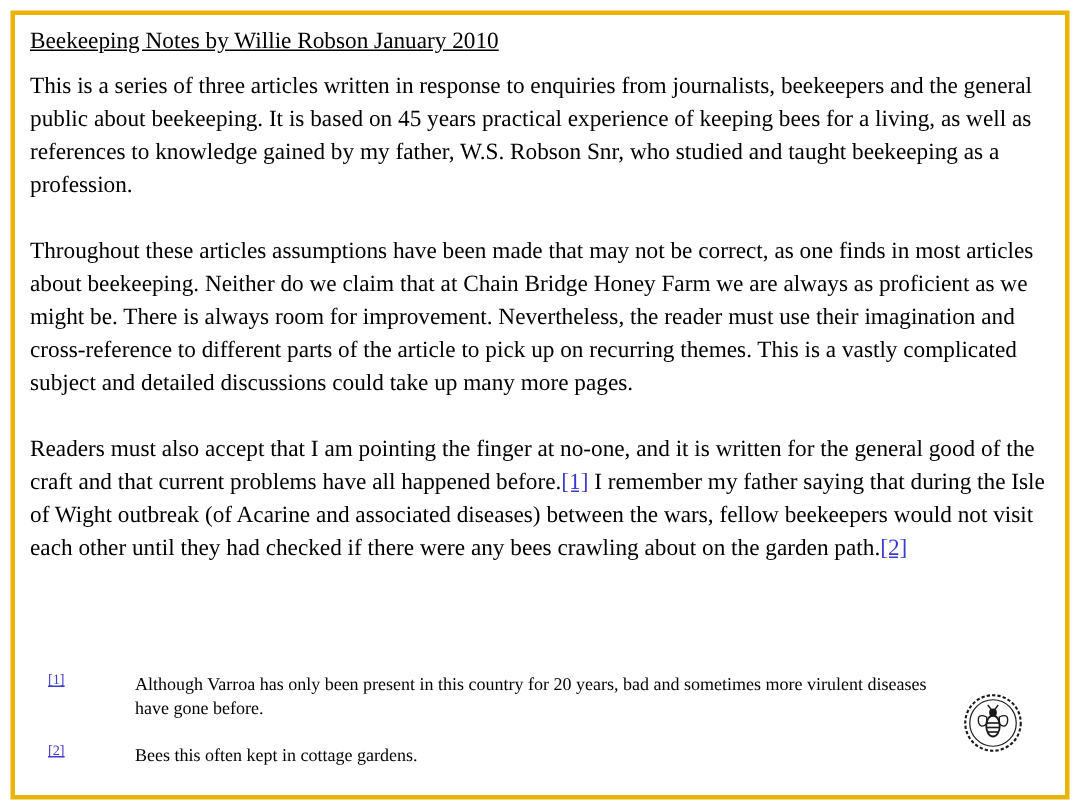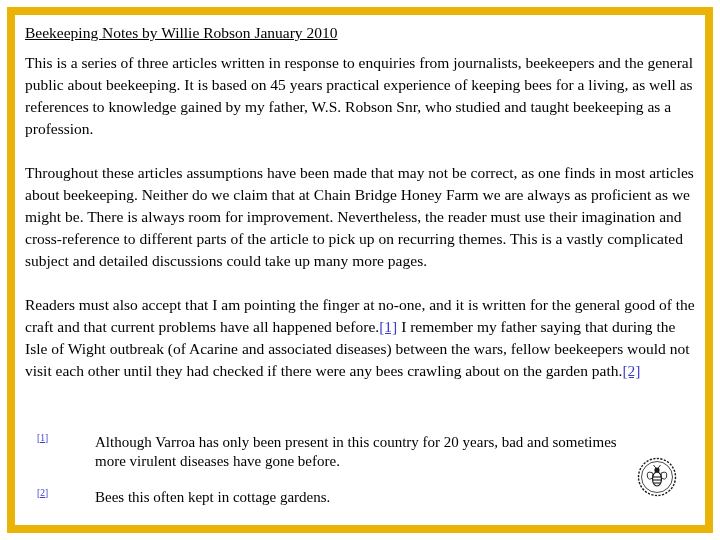--- a/index.html
+++ b/index.html
@@ -15,21 +15,21 @@
     background: #ffffff;
     font-family: "Liberation Serif", "DejaVu Serif", serif;
     color: #000000;
   }
   .frame {
     position: absolute;
     left: 7px;
     top: 7px;
     right: 7px;
     bottom: 7px;
-    border: 8px solid #eab308;
+    border: 3px solid #eab308;
     box-sizing: border-box;
     padding: 8px 0 6px 10px;
     overflow: hidden;
   }
   .title {
     font-size: 15.5px;
     line-height: 1.35;
     text-decoration: underline;
     margin: 0 0 8px 0;
   }
@@ -59,21 +59,21 @@
     margin-bottom: 0;
   }
   .footnote-ref {
     flex: 0 0 58px;
     font-size: 9.5px;
     color: #3b3bcf;
     text-decoration: underline;
     cursor: pointer;
   }
   .footnote-text {
-    font-size: 15px;
+    font-size: 12px;
     line-height: 1.3;
     color: #000000;
   }
   .logo {
     position: absolute;
     right: 28px;
     bottom: 28px;
     width: 40px;
     height: 40px;
   }

